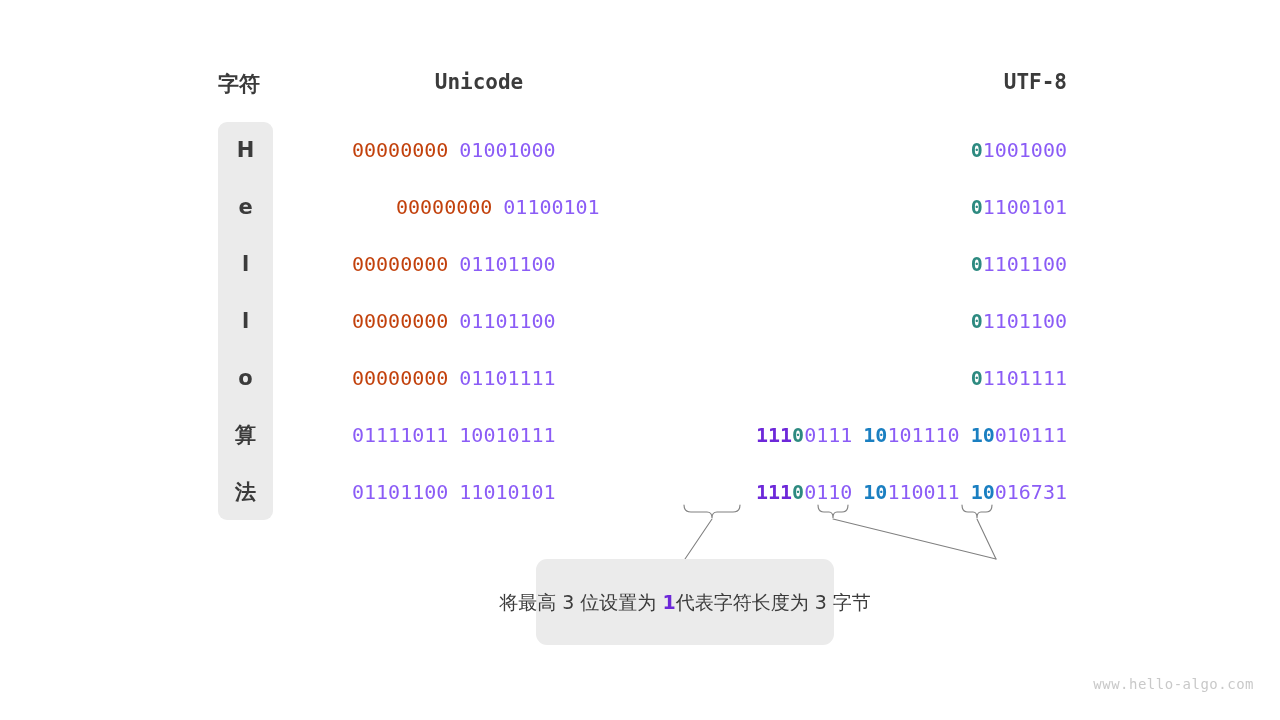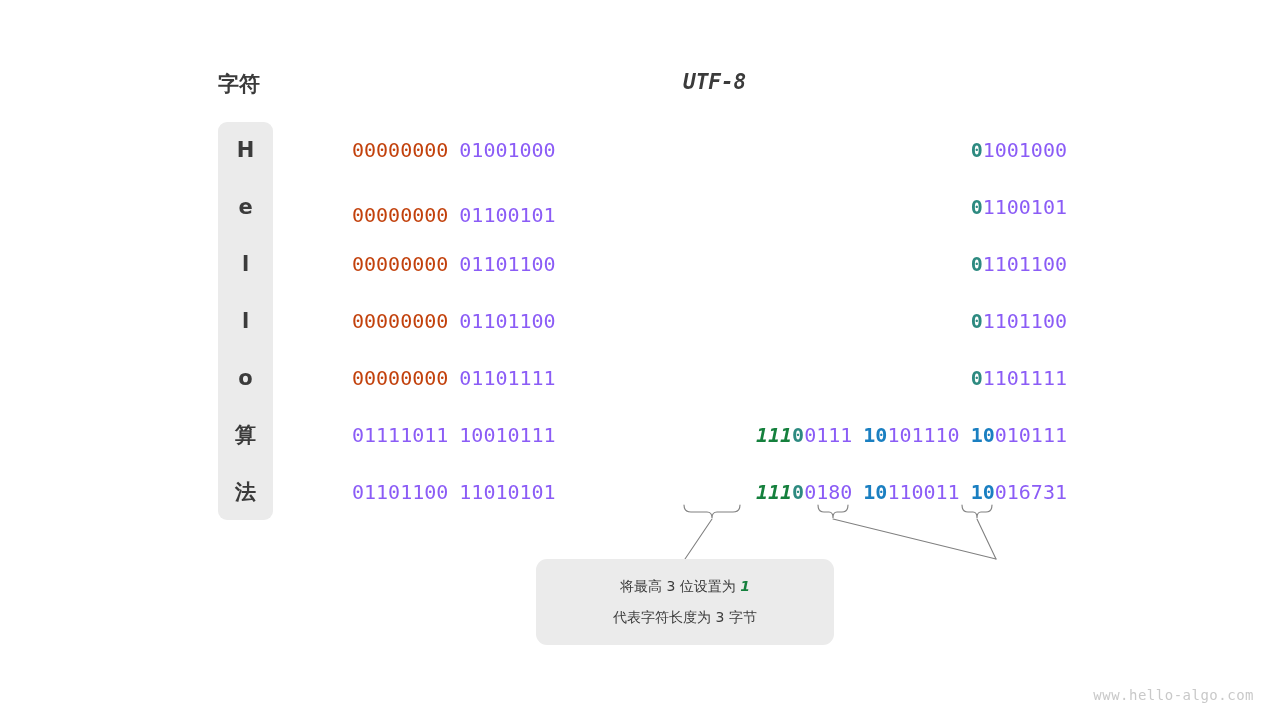--- a/index.html
+++ b/index.html
@@ -30,21 +30,21 @@
     font-weight: bold;
     font-size: 21px;
     color: #3b3b3b;
     white-space: nowrap;
   }
   .col-head.cjk {
     font-family: "DejaVu Sans", sans-serif;
   }
   #head-char    { left: 218px; top: 70px; width: 55px; text-align: left; }
   #head-unicode { left: 352px; top: 70px; width: 254px; text-align: center; }
-  #head-utf8    { left: 683px; top: 70px; width: 384px; text-align: left; font-style: italic; }
+  #head-utf8    { left: 683px; top: 70px; width: 384px; text-align: right; }
 
   
   #char-capsule {
     position: absolute;
     left: 218px;
     top: 122px;
     width: 55px;
     height: 398px;
     background: #ebebeb;
     border-radius: 9px;
@@ -75,35 +75,35 @@
   }
   .uni-row  { left: 352px; width: 254px; text-align: left; }
   .utf8-row { left: 683px; width: 384px; text-align: right; }
 
   .byte { display: inline; }
   .sp   { display: inline-block; width: 11px; }
 
   .dim      { color: #c2410c; }
   .dark     { color: #8b5cf6; text-align: center; }
   .teal     { color: #2d8a80; font-weight: bold; }
-  .green    { color: #15803d; font-weight: bold; font-style: italic; }
+  .green    { color: #6d28d9; font-weight: bold; }
   .blue     { color: #1a7fc1; font-weight: bold; }
 
   
   .callout {
     position: absolute;
     background: #ebebeb;
     border-radius: 11px;
     font-family: "DejaVu Sans", sans-serif;
-    font-size: 14px;
+    font-size: 19px;
     color: #3b3b3b;
     text-align: right;
     box-sizing: border-box;
     display: flex;
-    flex-direction: column;
+    flex-direction: row;
     justify-content: center;
     align-items: center;
   }
   .callout .line { line-height: 31px; white-space: nowrap; }
   .callout b { font-weight: bold; }
 
   #callout-left  { left: 536px; top: 559px; width: 298px; height: 86px; }
   #callout-right { left: 858px; top: 559px; width: 276px; height: 86px; }
 
   
@@ -112,59 +112,60 @@
     left: 0; top: 0;
     width: 1280px;
     height: 720px;
     pointer-events: none;
   }
 
   
   #watermark {
     position: absolute;
     right: 26px;
-    bottom: 17px;
+    bottom: 28px;
     font-family: "DejaVu Sans Mono", monospace;
     font-size: 14px;
     color: #c9c9c9;
     letter-spacing: 0.5px;
   }
 </style>
 </head>
 <body>
 
 <div id="stage">
 
   <div class="col-head cjk" id="head-char">字符</div>
+  <div class="col-head" id="head-unicode">Unicode</div>
   <div class="col-head" id="head-utf8">UTF-8</div>
 
   <div id="char-capsule"></div>
 
   <div id="rows-host">
       <div class="char-cell" style="top: 122px;">H</div>
       <div class="bin-row uni-row" style="top: 122px;"><span class="byte dim">00000000</span><span class="sp"></span><span class="byte dark">01001000</span></div>
       <div class="bin-row utf8-row" style="top: 122px;"><span class="byte teal">0</span><span class="byte dark">1001000</span></div>
       <div class="char-cell" style="top: 179px;">e</div>
-      <div class="bin-row uni-row" style="top: 187px;"><span class="byte dim">00000000</span><span class="sp"></span><span class="byte dark">01100101</span></div>
+      <div class="bin-row uni-row" style="top: 179px; margin-left: 44px;"><span class="byte dim">00000000</span><span class="sp"></span><span class="byte dark">01100101</span></div>
       <div class="bin-row utf8-row" style="top: 179px;"><span class="byte teal">0</span><span class="byte dark">1100101</span></div>
       <div class="char-cell" style="top: 236px;">l</div>
       <div class="bin-row uni-row" style="top: 236px;"><span class="byte dim">00000000</span><span class="sp"></span><span class="byte dark">01101100</span></div>
       <div class="bin-row utf8-row" style="top: 236px;"><span class="byte teal">0</span><span class="byte dark">1101100</span></div>
       <div class="char-cell" style="top: 293px;">l</div>
       <div class="bin-row uni-row" style="top: 293px;"><span class="byte dim">00000000</span><span class="sp"></span><span class="byte dark">01101100</span></div>
       <div class="bin-row utf8-row" style="top: 293px;"><span class="byte teal">0</span><span class="byte dark">1101100</span></div>
       <div class="char-cell" style="top: 350px;">o</div>
       <div class="bin-row uni-row" style="top: 350px;"><span class="byte dim">00000000</span><span class="sp"></span><span class="byte dark">01101111</span></div>
       <div class="bin-row utf8-row" style="top: 350px;"><span class="byte teal">0</span><span class="byte dark">1101111</span></div>
       <div class="char-cell" style="top: 407px;">算</div>
       <div class="bin-row uni-row" style="top: 407px;"><span class="byte dark">01111011</span><span class="sp"></span><span class="byte dark">10010111</span></div>
       <div class="bin-row utf8-row" style="top: 407px;"><span class="byte green">111</span><span class="byte teal">0</span><span class="byte dark">0111</span><span class="sp"></span><span class="byte blue">10</span><span class="byte dark">101110</span><span class="sp"></span><span class="byte blue">10</span><span class="byte dark">010111</span></div>
       <div class="char-cell" style="top: 464px;">法</div>
       <div class="bin-row uni-row" style="top: 464px;"><span class="byte dark">01101100</span><span class="sp"></span><span class="byte dark">11010101</span></div>
-      <div class="bin-row utf8-row" style="top: 464px;"><span class="byte green">111</span><span class="byte teal">0</span><span class="byte dark">0180</span><span class="sp"></span><span class="byte blue">10</span><span class="byte dark">110011</span><span class="sp"></span><span class="byte blue">10</span><span class="byte dark">016731</span></div>
+      <div class="bin-row utf8-row" style="top: 464px;"><span class="byte green">111</span><span class="byte teal">0</span><span class="byte dark">0110</span><span class="sp"></span><span class="byte blue">10</span><span class="byte dark">110011</span><span class="sp"></span><span class="byte blue">10</span><span class="byte dark">016731</span></div>
     </div>
 
   <svg id="connectors" viewBox="0 0 1280 720" xmlns="http://www.w3.org/2000/svg">
     <g fill="none" stroke="#808080" stroke-width="1.1" stroke-linecap="round">
 
       <path d="M 684 505 Q 684 512 691 512 L 707 512 Q 712 512 712 518 Q 712 512 717 512 L 733 512 Q 740 512 740 505"></path>
 
       <path d="M 818 505 Q 818 512 824 512 L 829 512 Q 833 512 833 518 Q 833 512 837 512 L 842 512 Q 848 512 848 505"></path>
 
       <path d="M 962 505 Q 962 512 968 512 L 973 512 Q 977 512 977 518 Q 977 512 981 512 L 986 512 Q 992 512 992 505"></path>

